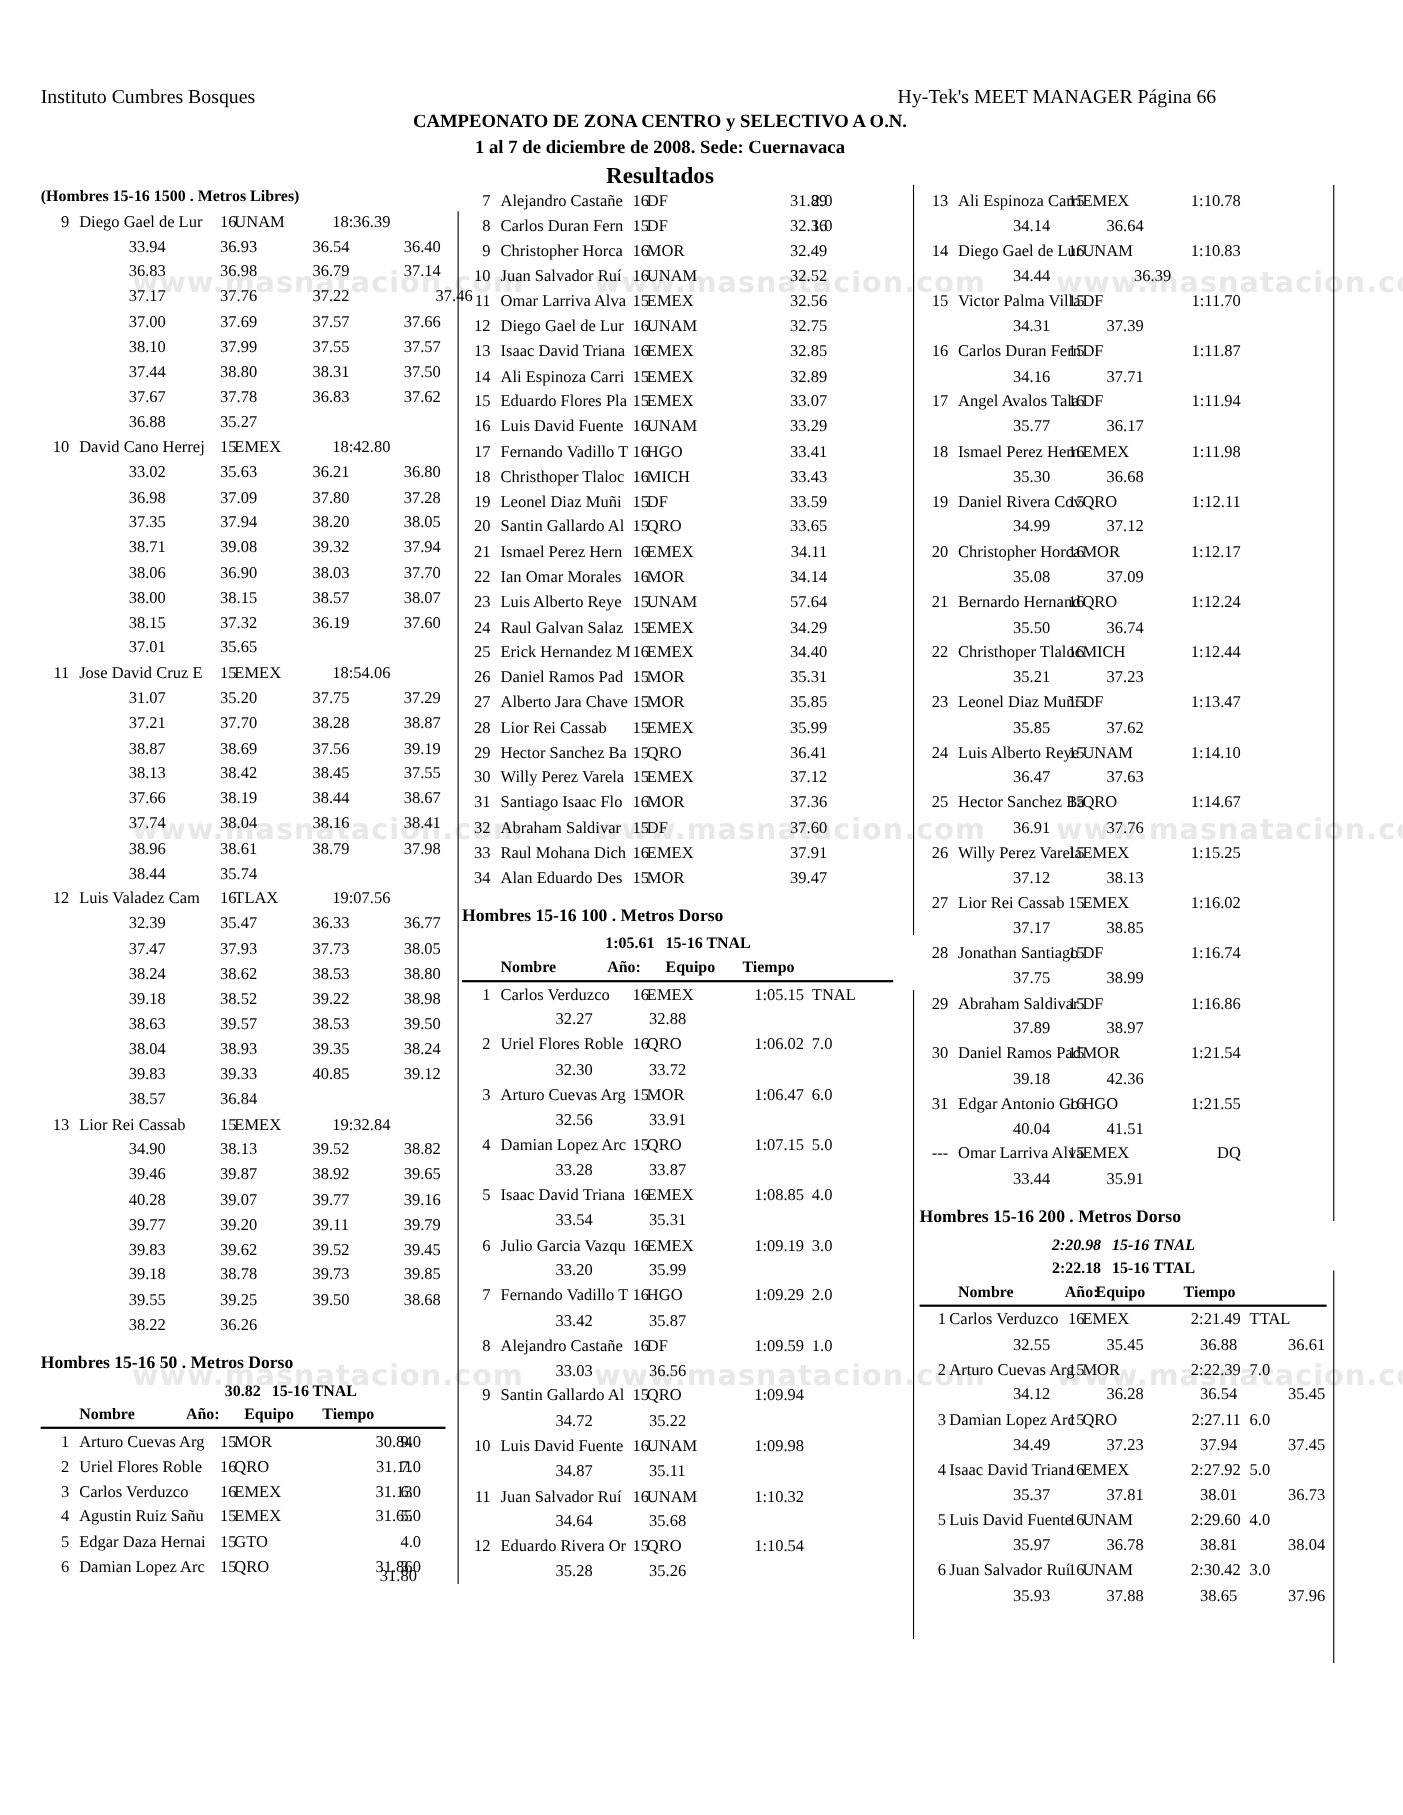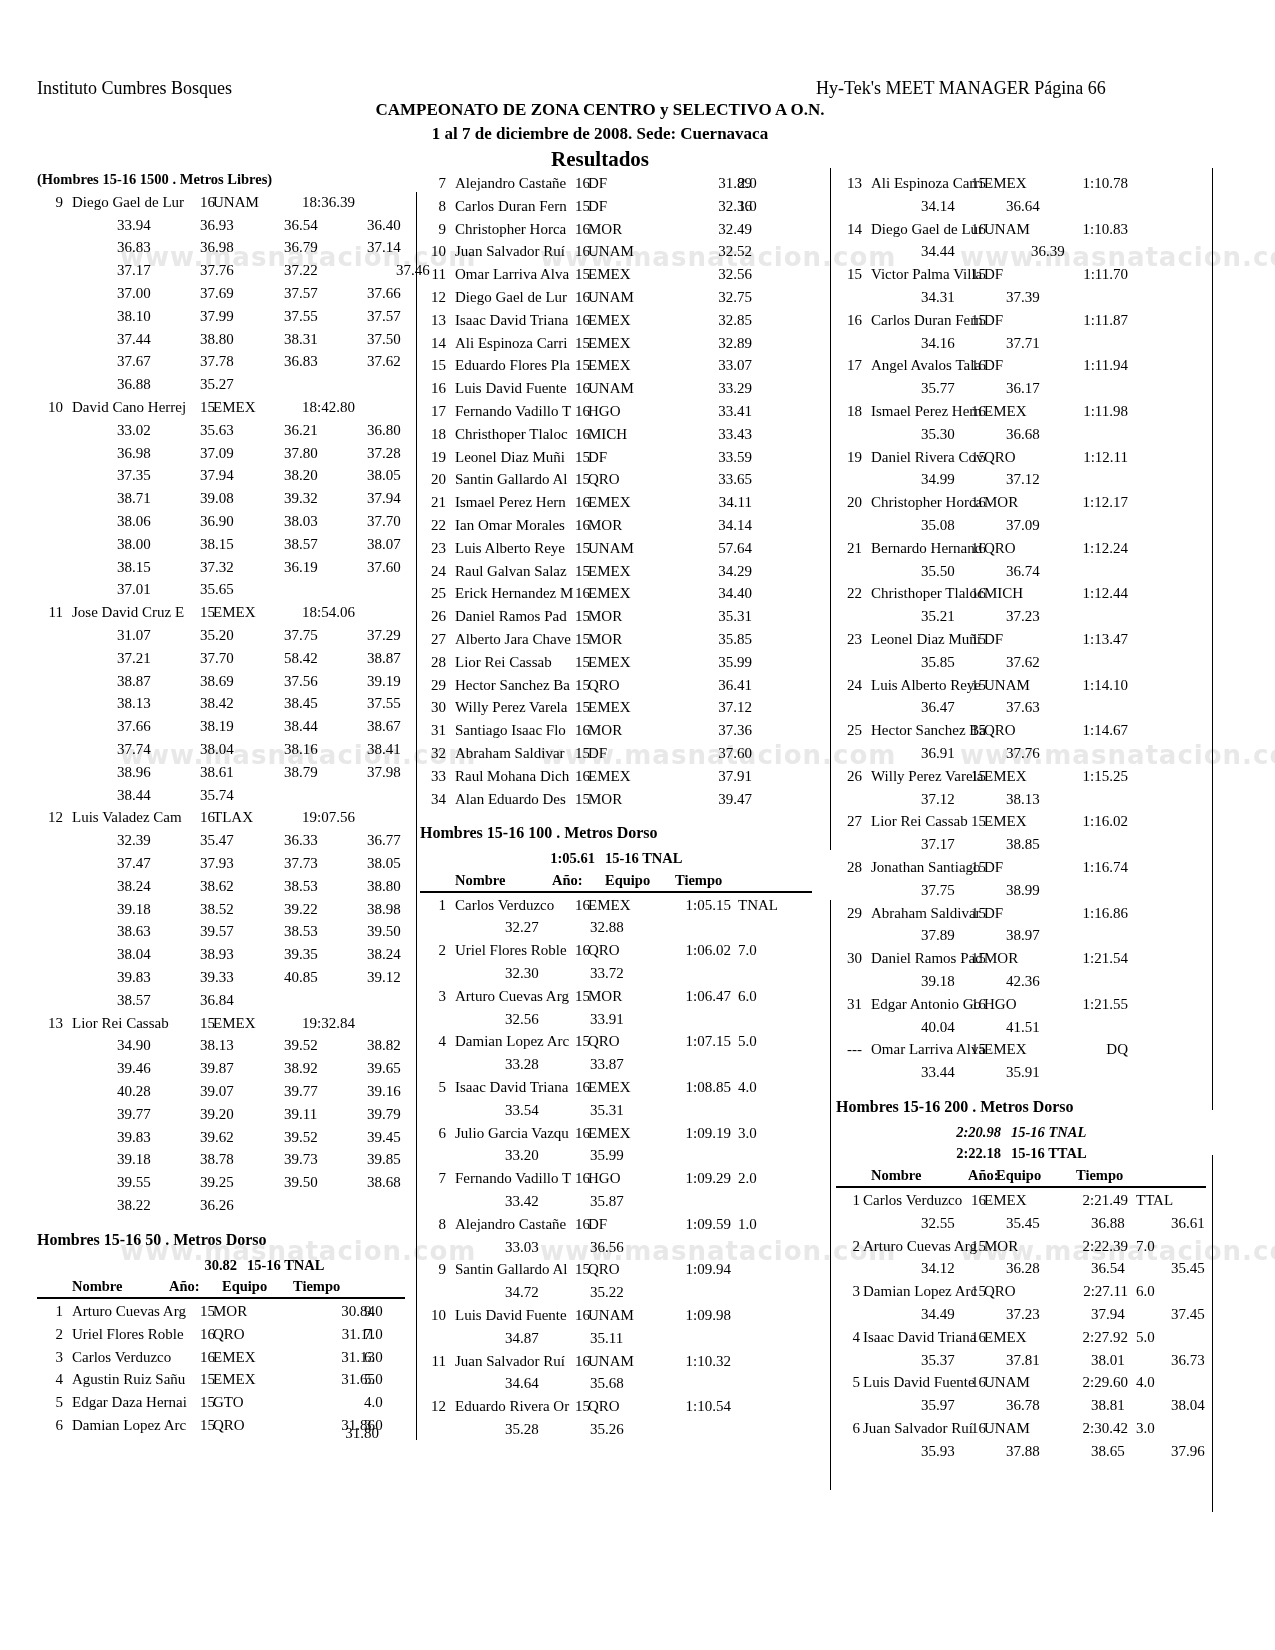--- a/index.html
+++ b/index.html
@@ -165,21 +165,21 @@
     </div>
     <div class="line" style="top: 456px; left: 0px; width: 100%;">
       <span class="c" style="left: 80px;">31.07</span>
       <span class="c" style="left: 163px;">35.20</span>
       <span class="c" style="left: 247px;">37.75</span>
       <span class="c" style="left: 330px;">37.29</span>
     </div>
     <div class="line" style="top: 478.8px; left: 0px; width: 100%;">
       <span class="c" style="left: 80px;">37.21</span>
       <span class="c" style="left: 163px;">37.70</span>
-      <span class="c" style="left: 247px;">58.42</span>
+      <span class="c" style="left: 247px;">38.28</span>
       <span class="c" style="left: 330px;">38.87</span>
     </div>
     <div class="line" style="top: 501.6px; left: 0px; width: 100%;">
       <span class="c" style="left: 80px;">38.87</span>
       <span class="c" style="left: 163px;">38.69</span>
       <span class="c" style="left: 247px;">37.56</span>
       <span class="c" style="left: 330px;">39.19</span>
     </div>
     <div class="line" style="top: 524.4px; left: 0px; width: 100%;">
       <span class="c" style="left: 80px;">38.13</span>

